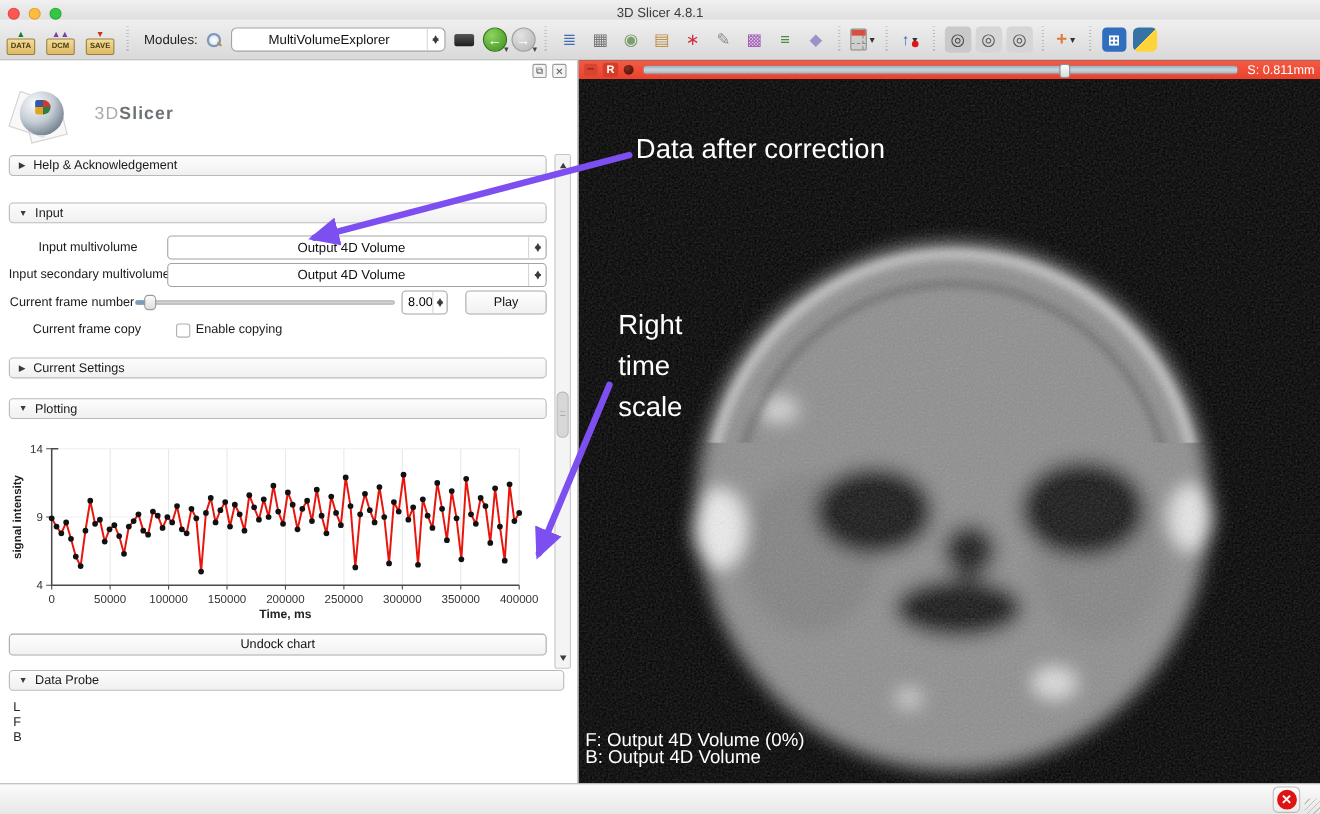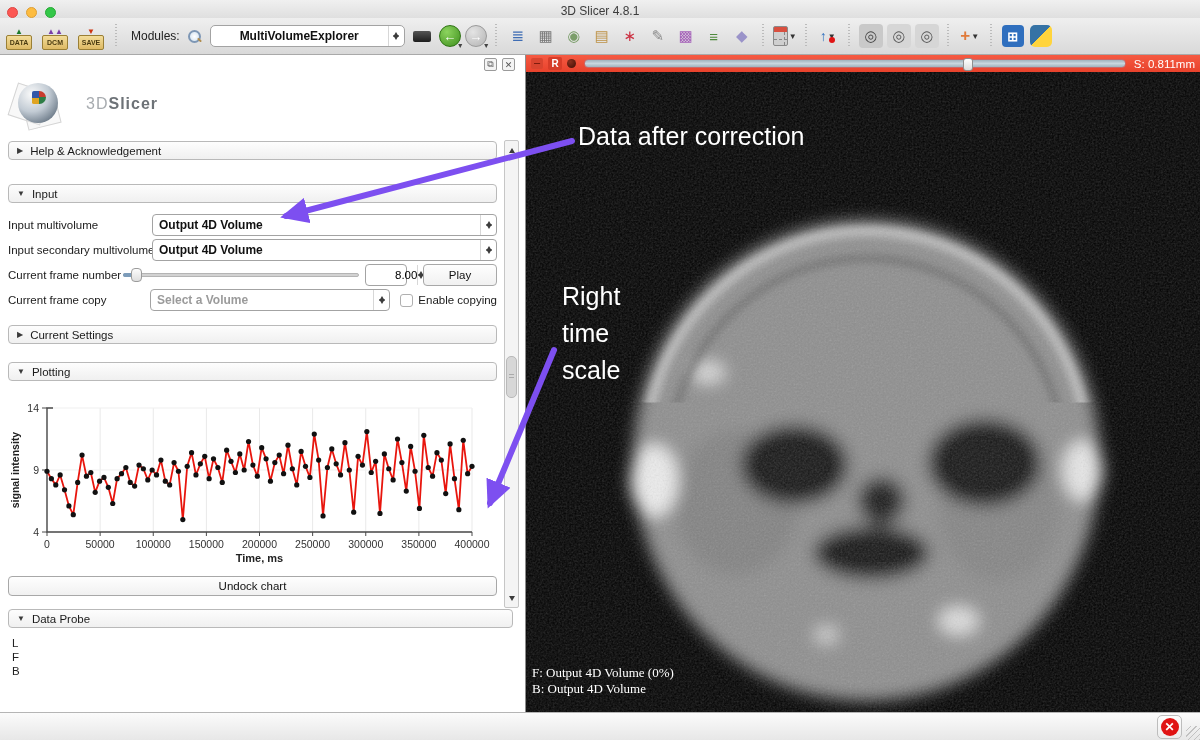--- a/index.html
+++ b/index.html
@@ -31,21 +31,21 @@
   .folder-body { width:26px; height:15px; background:linear-gradient(#f3dd9a,#ddb964);
     border:1px solid #9a7f35; border-radius:2px; font-size:7px; font-weight:bold;
     color:#4a3a10; display:flex; align-items:center; justify-content:center; }
   #modules-label { font-size:12px; color:#222; margin:0 4px 0 6px; }
   .magnifier { position:relative; width:13px; height:13px; margin-right:5px; }
   .magnifier::before { content:""; position:absolute; width:9px; height:9px;
     border:2px solid #7e97b5; border-radius:50%; background:radial-gradient(#fff,#cfe0ef); }
   .magnifier::after { content:""; position:absolute; left:9px; top:9px; width:5px;
     height:2px; background:#b08d4f; transform:rotate(45deg); border-radius:1px; }
   .combo { height:22px; background:#fff; border:1px solid #a3a3a3; border-radius:5px;
-    display:flex; align-items:center; font-size:12px; color:#111; overflow:hidden;font-weight:bold; }
+    display:flex; align-items:center; font-size:12px; color:#111; overflow:hidden; }
   #module-combo { width:195px; }
   #module-combo .combo-text { flex:1; text-align:center; }
   .combo-spin { width:16px; align-self:stretch; display:flex; flex-direction:column;
     align-items:center; justify-content:center; gap:2px; border-left:1px solid #d7d7d7; }
   .tri-up { width:0; height:0; border:3.5px solid transparent; border-bottom:5px solid #3c3c3c; margin-bottom:-2px;}
   .tri-dn { width:0; height:0; border:3.5px solid transparent; border-top:5px solid #3c3c3c; margin-top:-2px;}
   .hist-rect { width:18px; height:11px; background:linear-gradient(#555,#1d1d1d);
     border-radius:2px; margin:0 4px; }
   .nav-circle { width:22px; height:22px; border-radius:50%; color:#fff; font-size:13px;
     font-weight:bold; display:flex; align-items:center; justify-content:center;
@@ -95,36 +95,36 @@
     background:conic-gradient(#c93b2e 0 25%, #2e7d46 25% 50%, #e0a421 50% 75%, #3358a8 75%); }
   #logo-text { font-size:16px; letter-spacing:1px; margin-left:20px; }
   #logo-text .lt1 { color:#a7abaf; }
   #logo-text .lt2 { color:#6d7277; font-weight:bold; }
 
   .section-hdr { width:489px; height:19px; border:1px solid #b9b9b9; border-radius:4px;
     background:linear-gradient(#fdfdfd,#f0f0f0); display:flex; align-items:center;
     font-size:11.5px; color:#1a1a1a; cursor:pointer; }
   .sec-tri { margin:0 7px 0 8px; font-size:8px; color:#3a3a3a; }
 
-  .form-row { display:flex; align-items:center; width:489px; height:22px; margin-top:3px; }
+  .form-row { display:flex; align-items:center; width:489px; height:22px; margin-top:3px;text-align:center; }
   .form-label { font-size:11.5px; color:#1a1a1a; white-space:nowrap; }
   .w142 { width:144px; flex:none; }
   .w113 { width:115px; flex:none; }
   .fcombo { flex:1; height:22px; border-radius:4px; }
   .fcombo .combo-text { flex:1; padding-left:6px; }
   .placeholder { color:#9b9b9b; }
   .slider { flex:1; position:relative; height:22px; margin-right:6px; }
   .slider-track { position:absolute; left:0; right:0; top:9px; height:4px;
     background:#d2d2d2; border:1px solid #b4b4b4; border-radius:2px; }
   .slider-fill { position:absolute; left:0; top:9px; height:4px; width:10px;
     background:#7c9cba; border-radius:2px 0 0 2px; }
   .slider-handle { position:absolute; left:8px; top:4px; width:11px; height:14px;
     background:linear-gradient(#fcfcfc,#dedede); border:1px solid #9b9b9b; border-radius:4px; }
   .spinbox { width:42px; height:22px; border:1px solid #a3a3a3; border-radius:4px;
-    background:#fff; display:flex; align-items:center; font-size:11.5px;padding-left:24px; }
+    background:#fff; display:flex; align-items:center; font-size:11.5px; }
   .spinbox .spin-val { flex:1; padding-left:5px; }
   .btn { border:1px solid #a8a8a8; border-radius:4px;
     background:linear-gradient(#fefefe,#f1f1f1); font-size:11.5px; color:#111;
     display:flex; align-items:center; justify-content:center; cursor:pointer; }
   #play-btn { width:74px; height:22px; margin-left:16px; }
   .checkbox { width:13px; height:13px; border:1px solid #b0b0b0; border-radius:3px;
     background:#fff; flex:none; cursor:pointer; }
   .cb-label { font-size:11.5px; color:#1a1a1a; margin-left:5px; }
 
   #chart-wrap { width:497px; height:172px; margin-top:17px; }
@@ -156,21 +156,21 @@
     background:radial-gradient(circle at 35% 30%, #8a2f1d, #3f0e05); cursor:pointer; }
   #slice-slider { flex:1; position:relative; height:9px; margin:0 3px;
     background:linear-gradient(#9fb2bd,#c9d6de 50%,#9fb2bd); border-radius:4px;
     border:1px solid #b23category; border:1px solid #c66; }
   #slice-slider-handle { position:absolute; left:70%; top:-2px; width:10px; height:13px;
     background:linear-gradient(#ffffff,#dcdcdc); border:1px solid #8f8f8f; border-radius:3px; cursor:pointer;}
   #slice-offset { font-size:11.5px; color:#fff; white-space:nowrap; }
   #slice-img { position:relative; flex:1; overflow:hidden; cursor:crosshair; }
   #slice-img svg { position:absolute; inset:0; width:100%; height:100%; }
   #slice-overlay { position:absolute; left:6px; bottom:15px;
-    font-family:Liberation Serif, serif; font-size:13px; color:#fff; line-height:16px; }
+    font-family:Liberation Sans, sans-serif; font-size:17px; color:#fff; line-height:16px; }
 
   
   #statusbar { height:28px; background:linear-gradient(#fbfbfb,#e7e7e7);
     border-top:1px solid #b5b5b5; position:relative; }
   #close-btn { position:absolute; right:18px; top:2px; width:25px; height:24px;
     border:1px solid #bdbdbd; border-radius:5px; background:linear-gradient(#fdfdfd,#ededed);
     display:flex; align-items:center; justify-content:center; cursor:pointer; }
   #close-btn .red-x { width:18px; height:18px; border-radius:50%; background:#e01313;
     color:#fff; font-size:12px; font-weight:bold; text-align:center; line-height:18px; }
   #resize-grip { position:absolute; right:0; bottom:0; width:14px; height:14px;
@@ -324,27 +324,20 @@
             <span class="combo-spin">
                 <i class="tri-up"></i>
                 <i class="tri-dn"></i>
               </span>
           </div>
           <div id="play-btn" class="btn">Play</div>
         </div>
 
         <div class="form-row">
           <span class="form-label" style="width:142px;">Current frame copy</span>
-          <div class="combo fcombo" style="max-width:243px;">
-            <span class="combo-text placeholder">Select a Volume</span>
-            <span class="combo-spin">
-                <i class="tri-up"></i>
-                <i class="tri-dn"></i>
-              </span>
-          </div>
           <span class="checkbox" style="margin-left:10px;"></span>
           <span class="cb-label">Enable copying</span>
         </div>
 
         <div class="section-hdr" style="margin-top:14px;">
           <span class="sec-tri">▶</span>
           <span>Current Settings</span>
         </div>
 
         <div class="section-hdr" style="margin-top:18px;">

